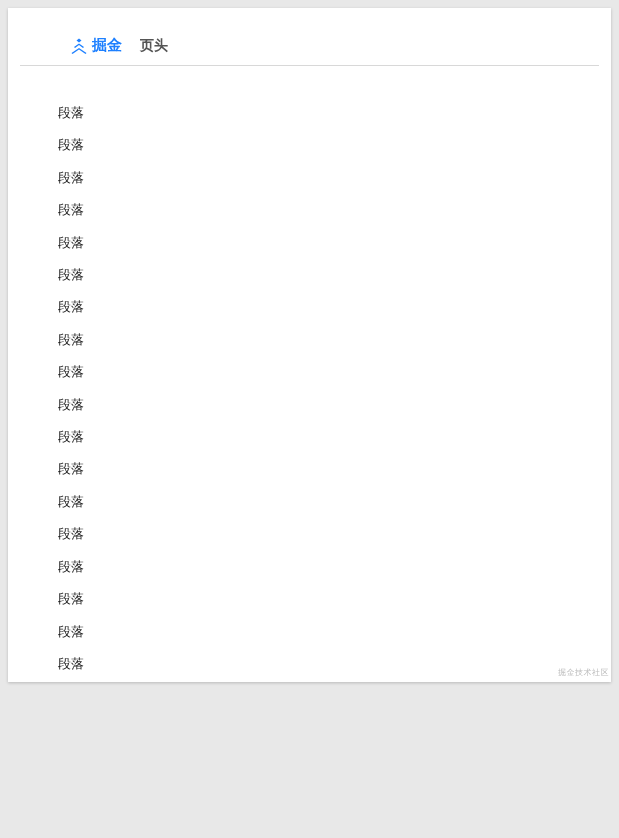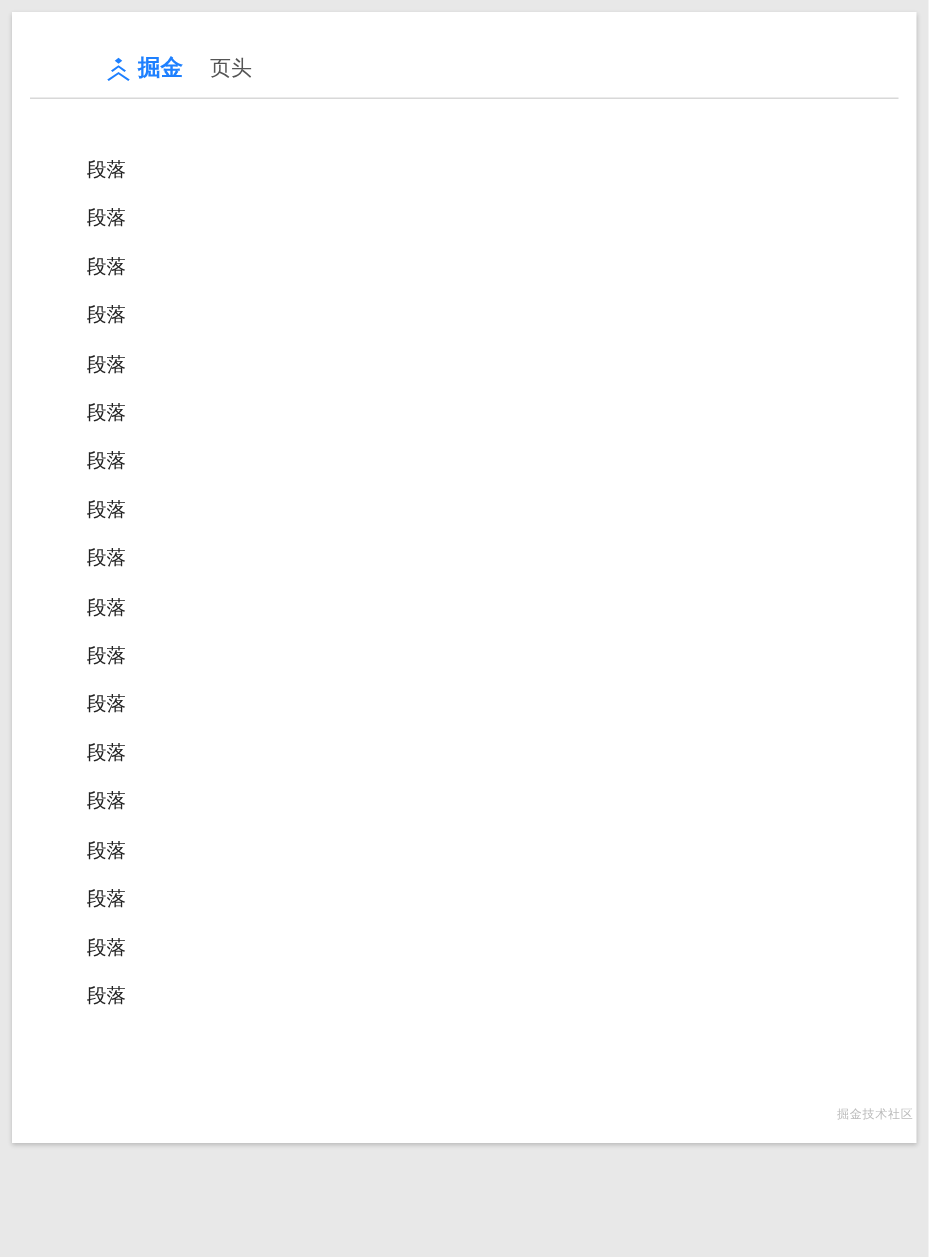--- a/index.html
+++ b/index.html
@@ -9,21 +9,21 @@
     }
     body {
       background: #e8e8e8;
       font-family: "Microsoft YaHei", "SimSun", Arial, sans-serif;
       display: flex;
       justify-content: center;
       padding: 8px;
     }
     .page {
       width: 603px;
-      height: 754px;
+      height: 674px;
       background: #ffffff;
       box-shadow: 0 1px 3px rgba(0,0,0,0.2);
       position: relative;
       display: flex;
       flex-direction: column;
     }
     .header {
       display: flex;
       align-items: center;
       padding: 28px 50px 10px 50px;
@@ -42,20 +42,21 @@
     }
     .logo-text {
       color: #1e80ff;
       font-size: 15px;
       font-weight: 600;
     }
     .header-title {
       color: #555;
       font-size: 14px;
       margin-left: 18px;
+      font-weight: bold;
     }
     .content {
       padding: 22px 50px 10px 50px;
       flex: 1;
     }
     .para {
       font-size: 13px;
       color: #222;
       line-height: 15.4px;
       margin-bottom: 0;
@@ -73,21 +74,21 @@
       font-size: 12px;
       color: #333;
     }
     .footer-right {
       font-size: 12px;
       color: #333;
     }
     .watermark {
       position: absolute;
       right: 2px;
-      bottom: 14px;
+      bottom: 4px;
       font-size: 8px;
       color: #bbb;
       letter-spacing: 0.5px;
     }
   </style>
 </head>
 <body>
 
 <div class="page">
 

